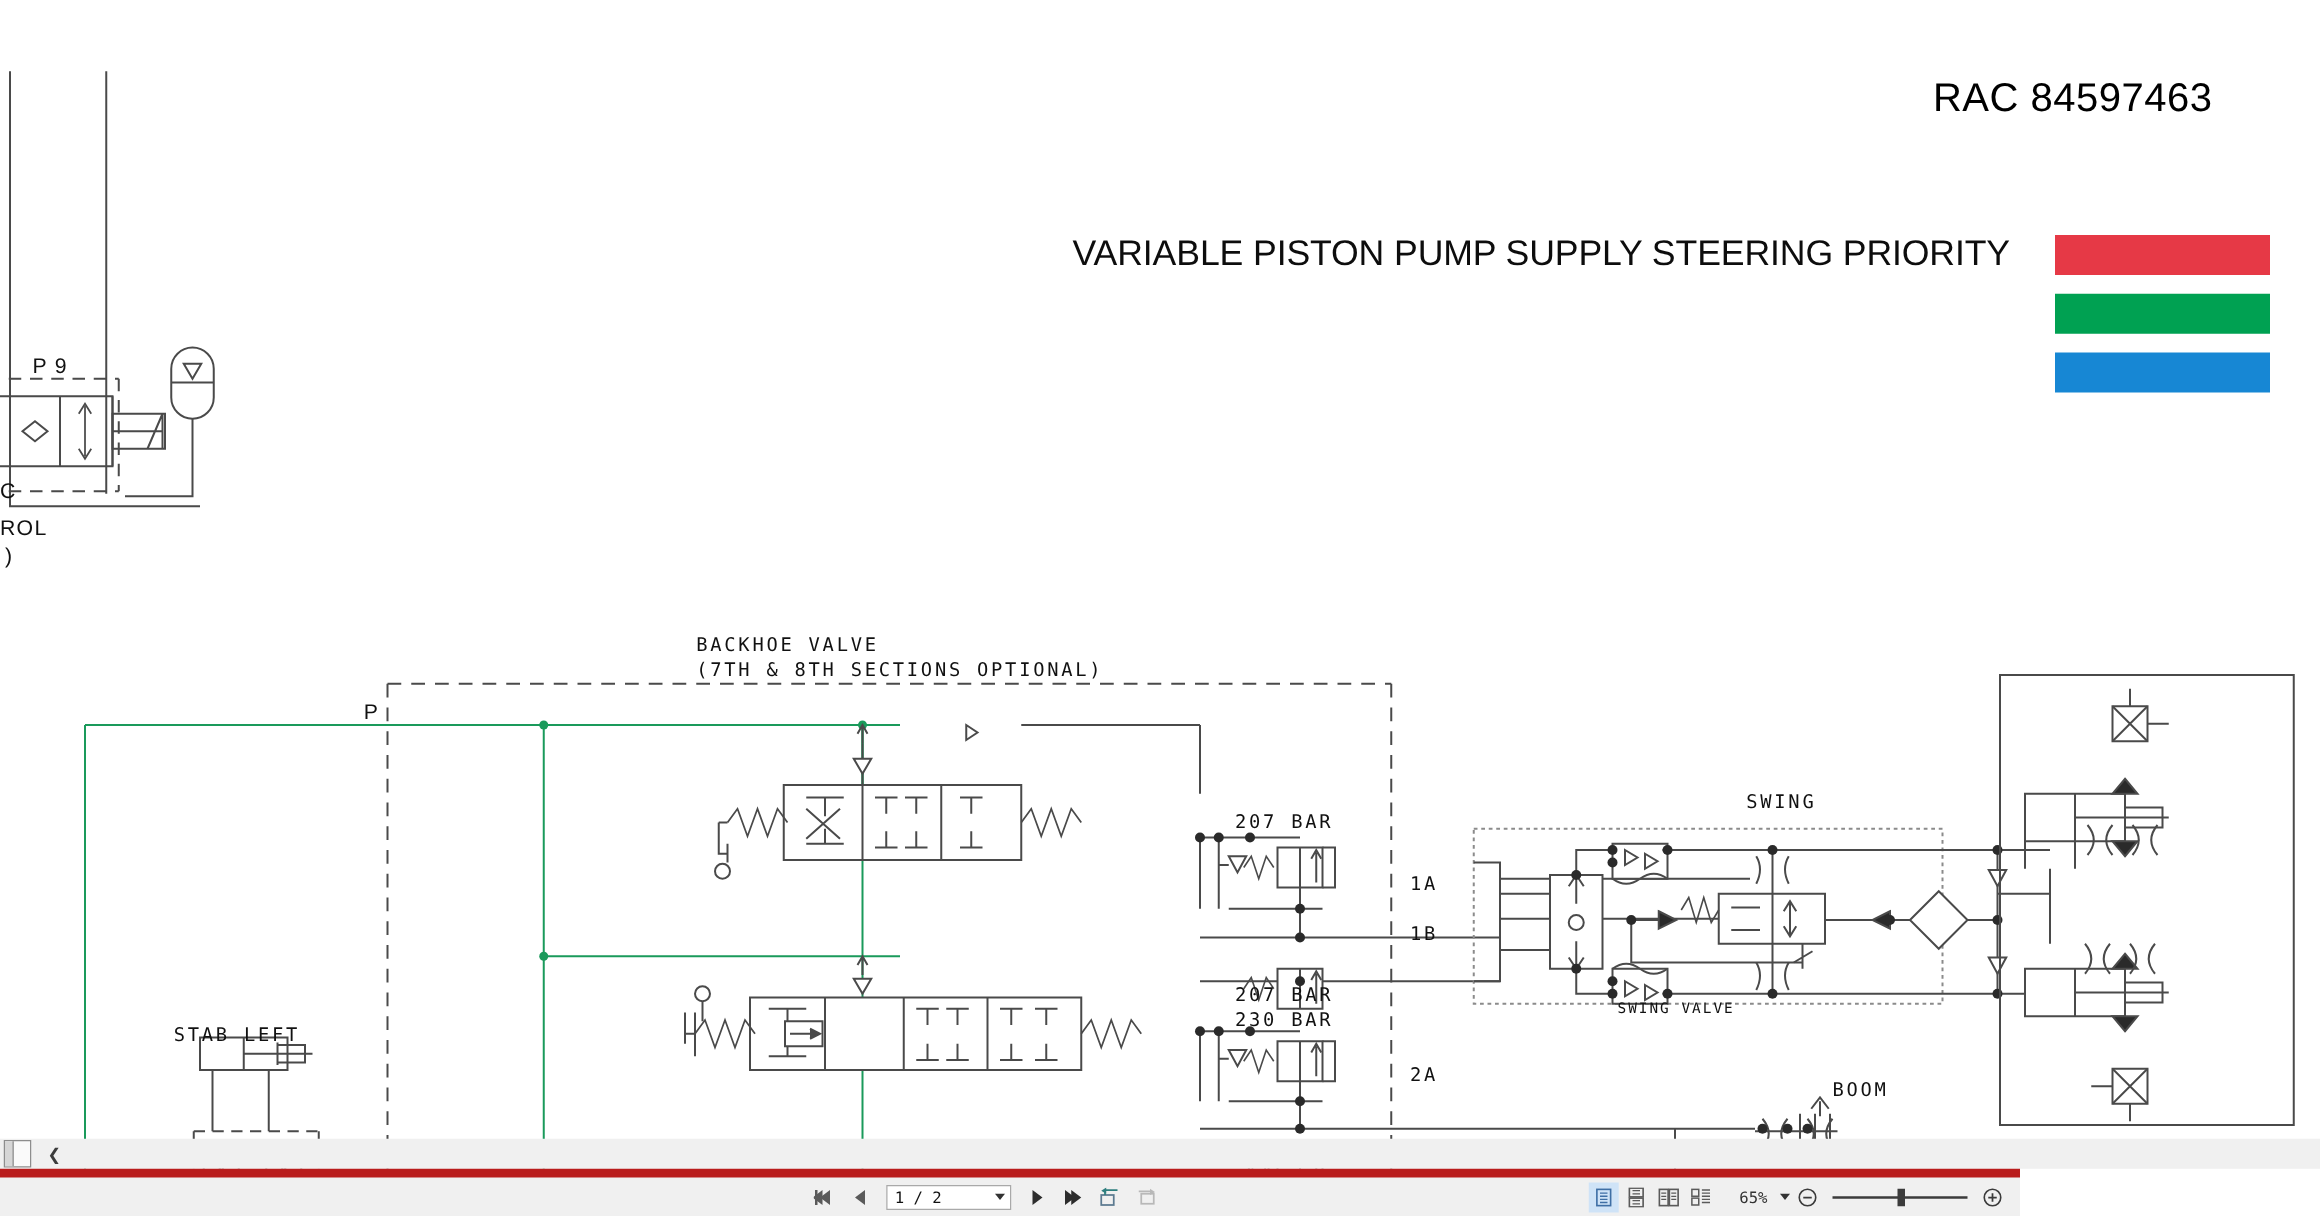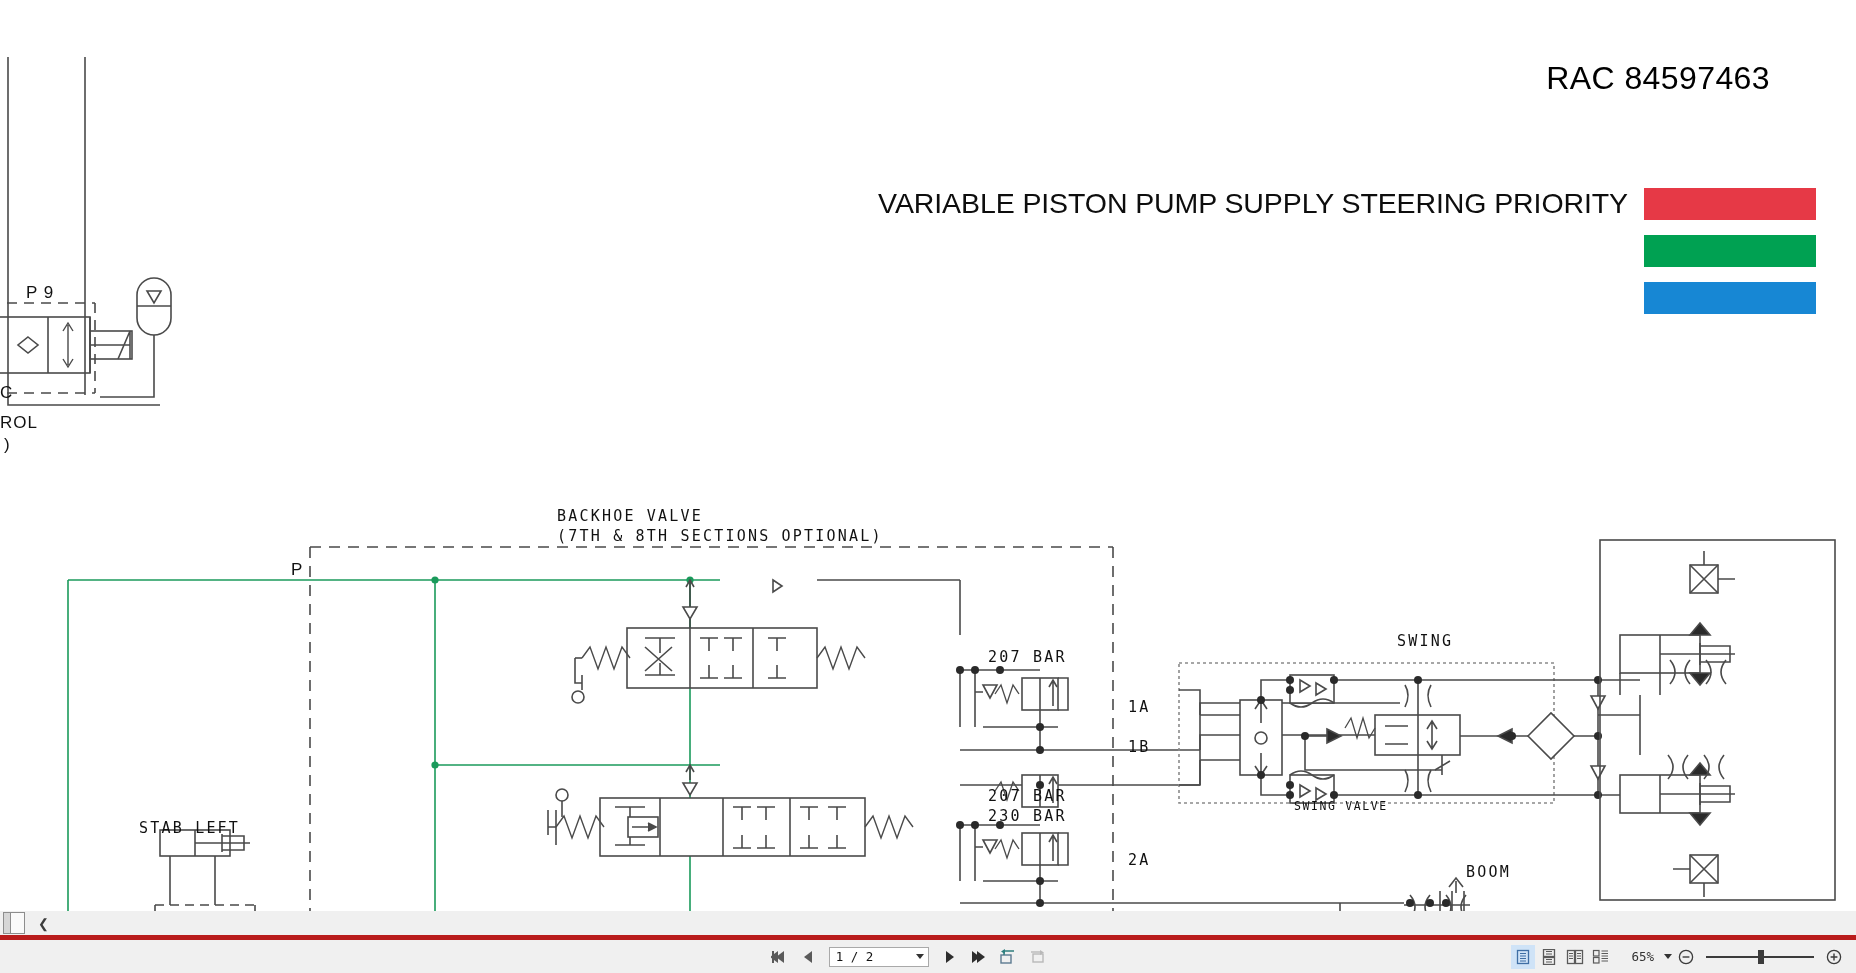--- a/index.html
+++ b/index.html
@@ -64,21 +64,21 @@
     align-items: center;
     justify-content: flex-end;
     margin-bottom: 10px;
     height: 37px;
   }
   .legend-label {
     font-size: 28.5px;
     color: #0d0d0d;
     white-space: nowrap;
     text-align: right;
-    padding-right: 16px;
+    padding-right: 36px;
     letter-spacing: -0.1px;
   }
   .legend-swatch {
     width: 172px;
     height: 32px;
     flex: 0 0 172px;
   }
 
   
   #schematic {
@@ -105,24 +105,24 @@
     font-family: "Liberation Sans", sans-serif;
     letter-spacing: 1px;
     font-size: 17px;
   }
 
   
   #toolbar {
     position: absolute;
     left: 0;
     bottom: 0;
-    width: 1856px;
+    width: 1616px;
     height: 38px;
     background: #f0f0f0;
-    border-top: 5px solid #b91c1c;
+    border-top: 7px solid #b91c1c;
     display: flex;
     align-items: center;
     box-sizing: border-box;
   }
   #toolbar-left {
     display: flex;
     align-items: center;
     padding-left: 4px;
     width: 300px;
   }

